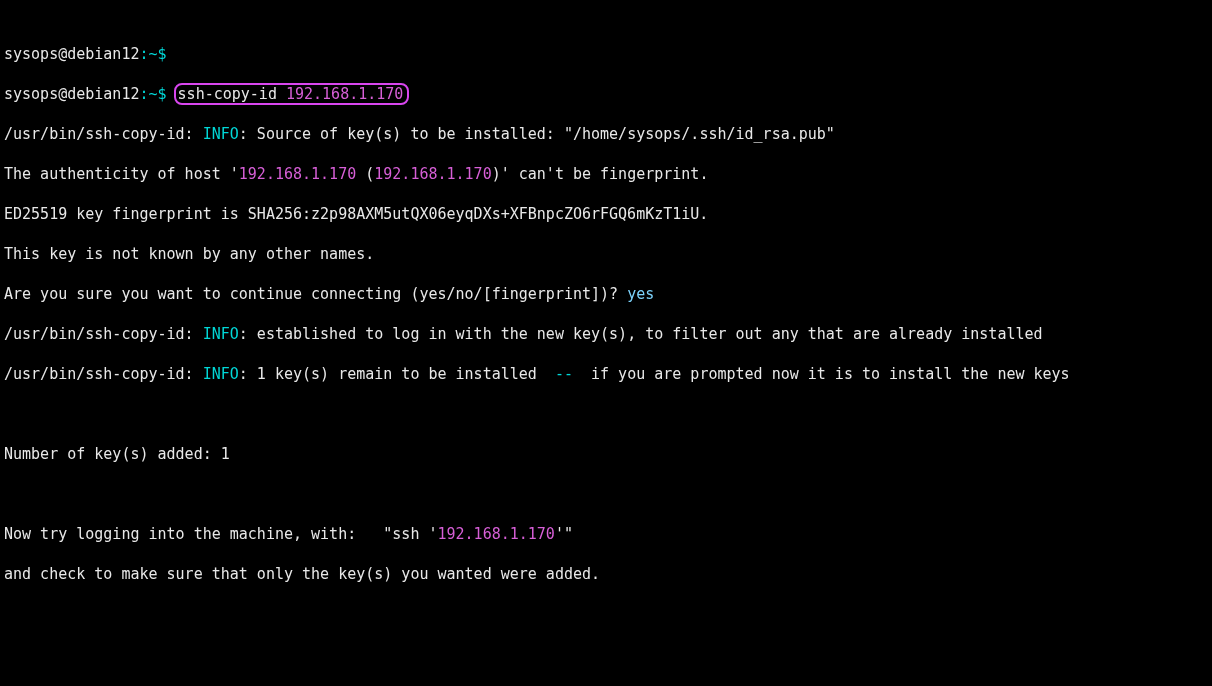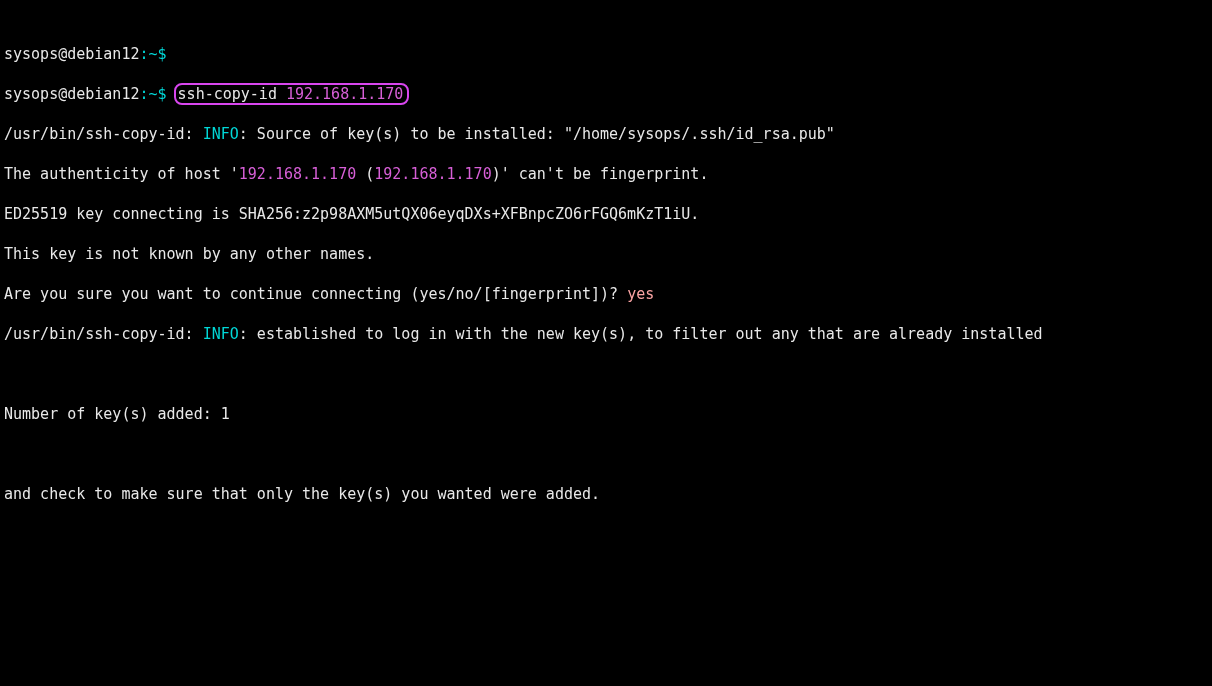--- a/index.html
+++ b/index.html
@@ -14,45 +14,47 @@
     height: 686px;
     overflow: hidden;
   }
   .terminal {
     padding: 4px 4px;
     white-space: pre;
   }
   .line { display: block; }
   .cyan { color: #00d7d7; }
   .magenta { color: #d75fd7; }
-  .green { color: #fca5a5; }
+  .green { color: #7dd3fc; }
   .white { color: #e8e8e8; }
   .box {
     border: 2px solid #d946ef;
     border-radius: 8px;
     padding: 0 4px 0 2px;
     margin-left: -2px;
   }
 </style>
 </head>
 <body>
 
 <div class="terminal">
 
 <span class="line"><span class="white">sysops@debian12</span><span class="cyan">:~$</span></span>
 <span class="line"><span class="white">sysops@debian12</span><span class="cyan">:~$</span><span> </span><span class="box"><span class="white">ssh-copy-id </span><span class="magenta">192.168.1.170</span></span></span>
 <span class="line"><span class="white">/usr/bin/ssh-copy-id: </span><span class="cyan">INFO</span><span class="white">: Source of key(s) to be installed: "/home/sysops/.ssh/id_rsa.pub"</span></span>
 <span class="line"><span class="white">The authenticity of host '</span><span class="magenta">192.168.1.170</span><span class="white"> (</span><span class="magenta">192.168.1.170</span><span class="white">)' can't be fingerprint.</span></span>
-<span class="line"><span class="white">ED25519 key connecting is SHA256:z2p98AXM5utQX06eyqDXs+XFBnpcZO6rFGQ6mKzT1iU.</span></span>
+<span class="line"><span class="white">ED25519 key fingerprint is SHA256:z2p98AXM5utQX06eyqDXs+XFBnpcZO6rFGQ6mKzT1iU.</span></span>
 <span class="line"><span class="white">This key is not known by any other names.</span></span>
 <span class="line"><span class="white">Are you sure you want to continue connecting (yes/no/[fingerprint])? </span><span class="green">yes</span></span>
 <span class="line"><span class="white">/usr/bin/ssh-copy-id: </span><span class="cyan">INFO</span><span class="white">: established to log in with the new key(s), to filter out any that are already installed</span></span>
+<span class="line"><span class="white">/usr/bin/ssh-copy-id: </span><span class="cyan">INFO</span><span class="white">: 1 key(s) remain to be installed </span><span class="cyan"> -- </span><span class="white"> if you are prompted now it is to install the new keys</span></span>
 <span class="line">&nbsp;</span>
 <span class="line"><span class="white">Number of key(s) added: 1</span></span>
 <span class="line">&nbsp;</span>
+<span class="line"><span class="white">Now try logging into the machine, with:   "ssh '</span><span class="magenta">192.168.1.170</span><span class="white">'"</span></span>
 <span class="line"><span class="white">and check to make sure that only the key(s) you wanted were added.</span></span>
 <span class="line">&nbsp;</span>
 
 
 
 
 
 
 
 

